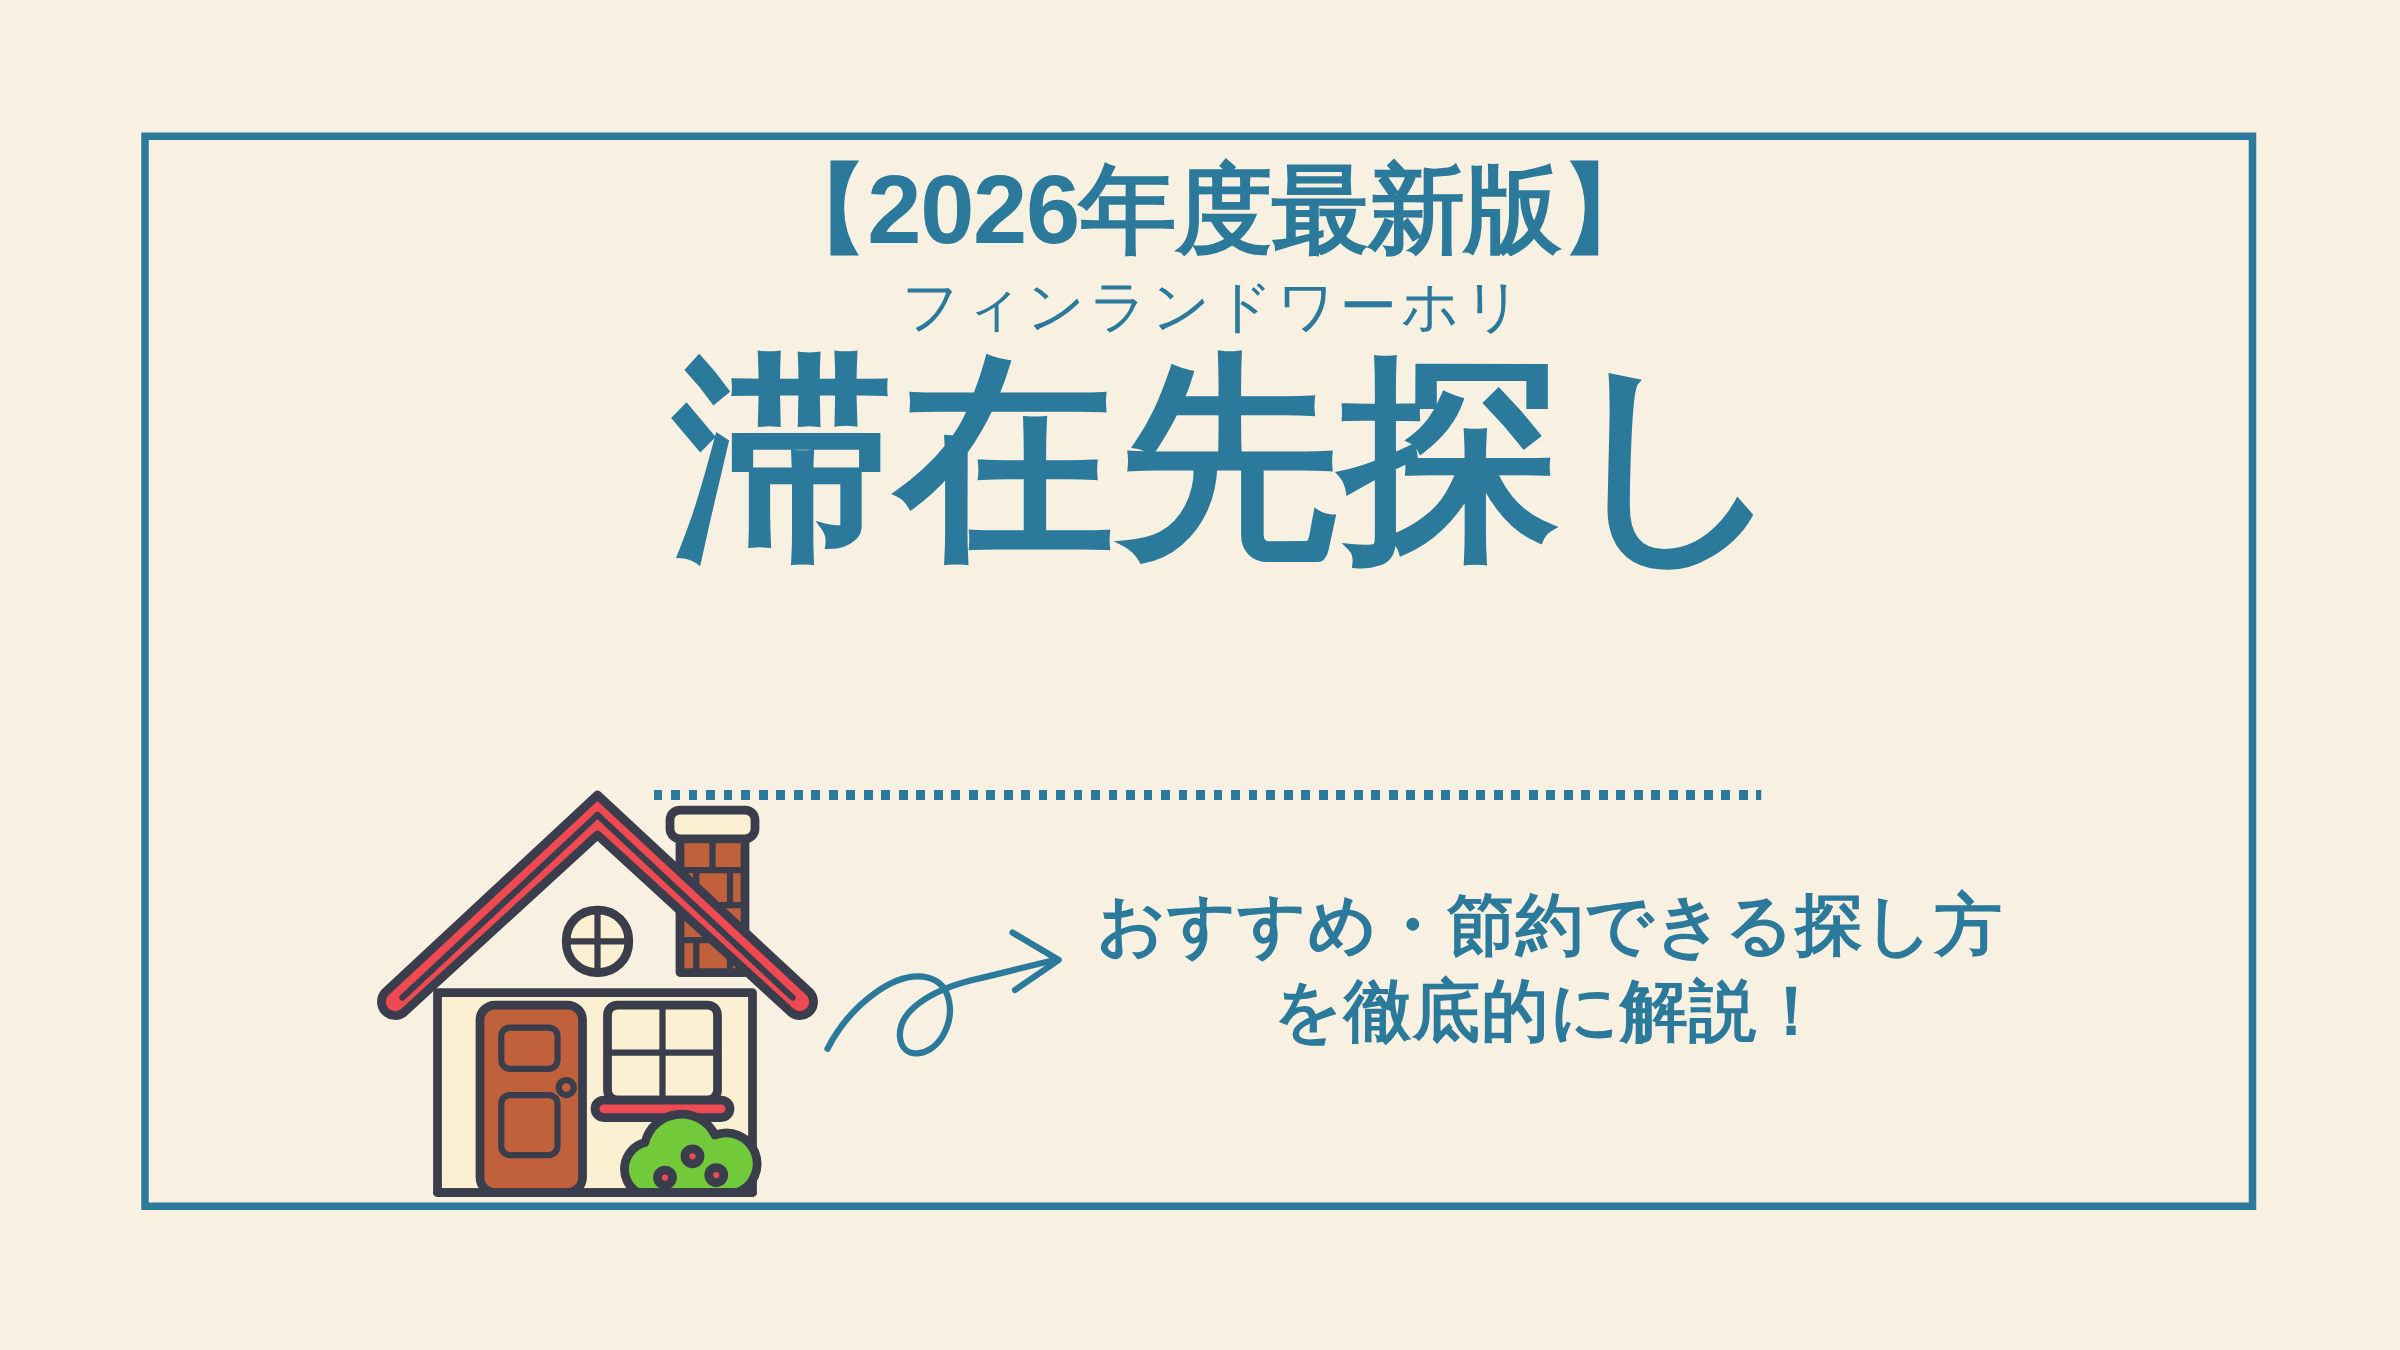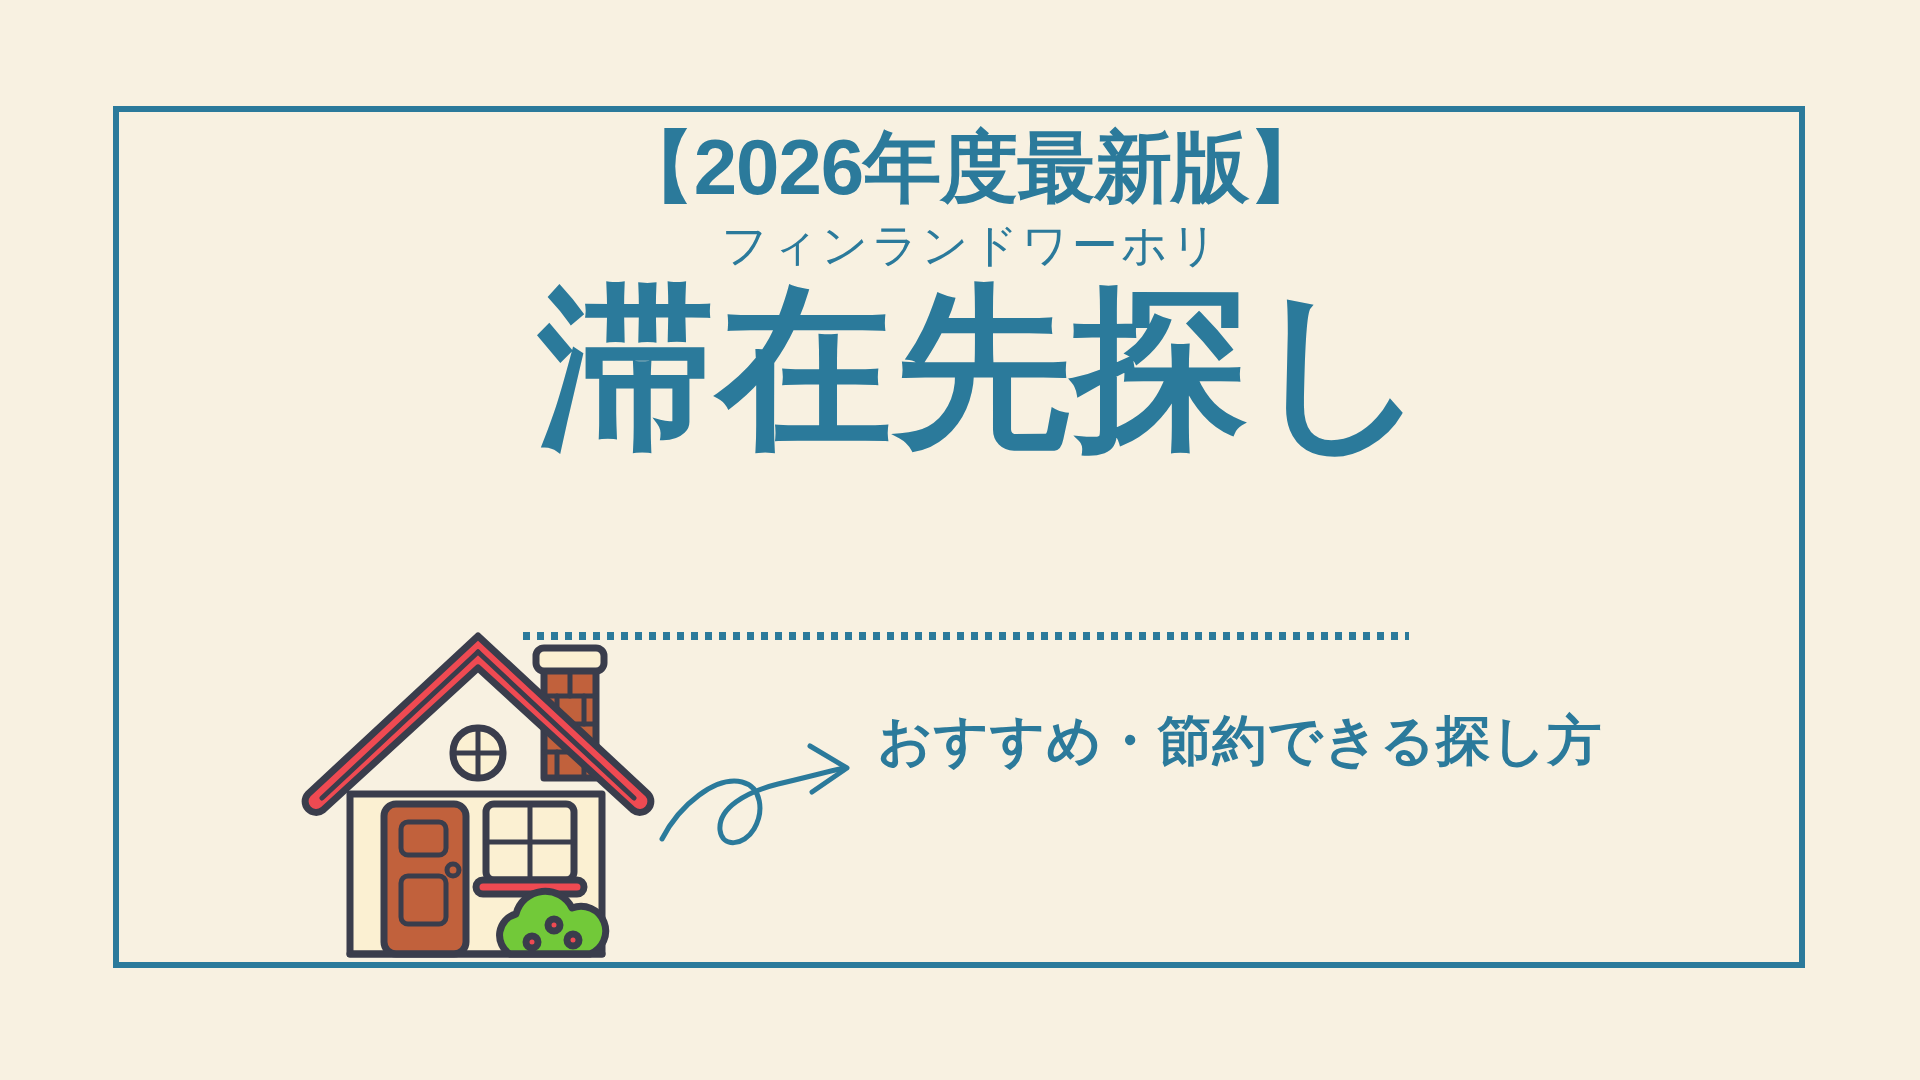--- a/index.html
+++ b/index.html
@@ -190,15 +190,16 @@
     <svg viewBox="0 0 240 150" width="240" height="150">
       <g fill="none" stroke="#2b7a9b" stroke-width="5" stroke-linecap="round" stroke-linejoin="round">
         <path d="M12 113 C30 78 66 50 92 56 C112 61 114 86 104 103 C94 120 72 122 70 104 C68 82 96 66 128 58 C154 52 176 46 194 42"></path>
         <path d="M160 20 L197 42 L162 66"></path>
       </g>
     </svg>
   </div>
 
   <div id="tagline">
     <div class="tl-row">おすすめ・節約できる探し方</div>
+    <div class="tl-row">を徹底的に解説！</div>
   </div>
 
 </div>
 
 </body></html>

